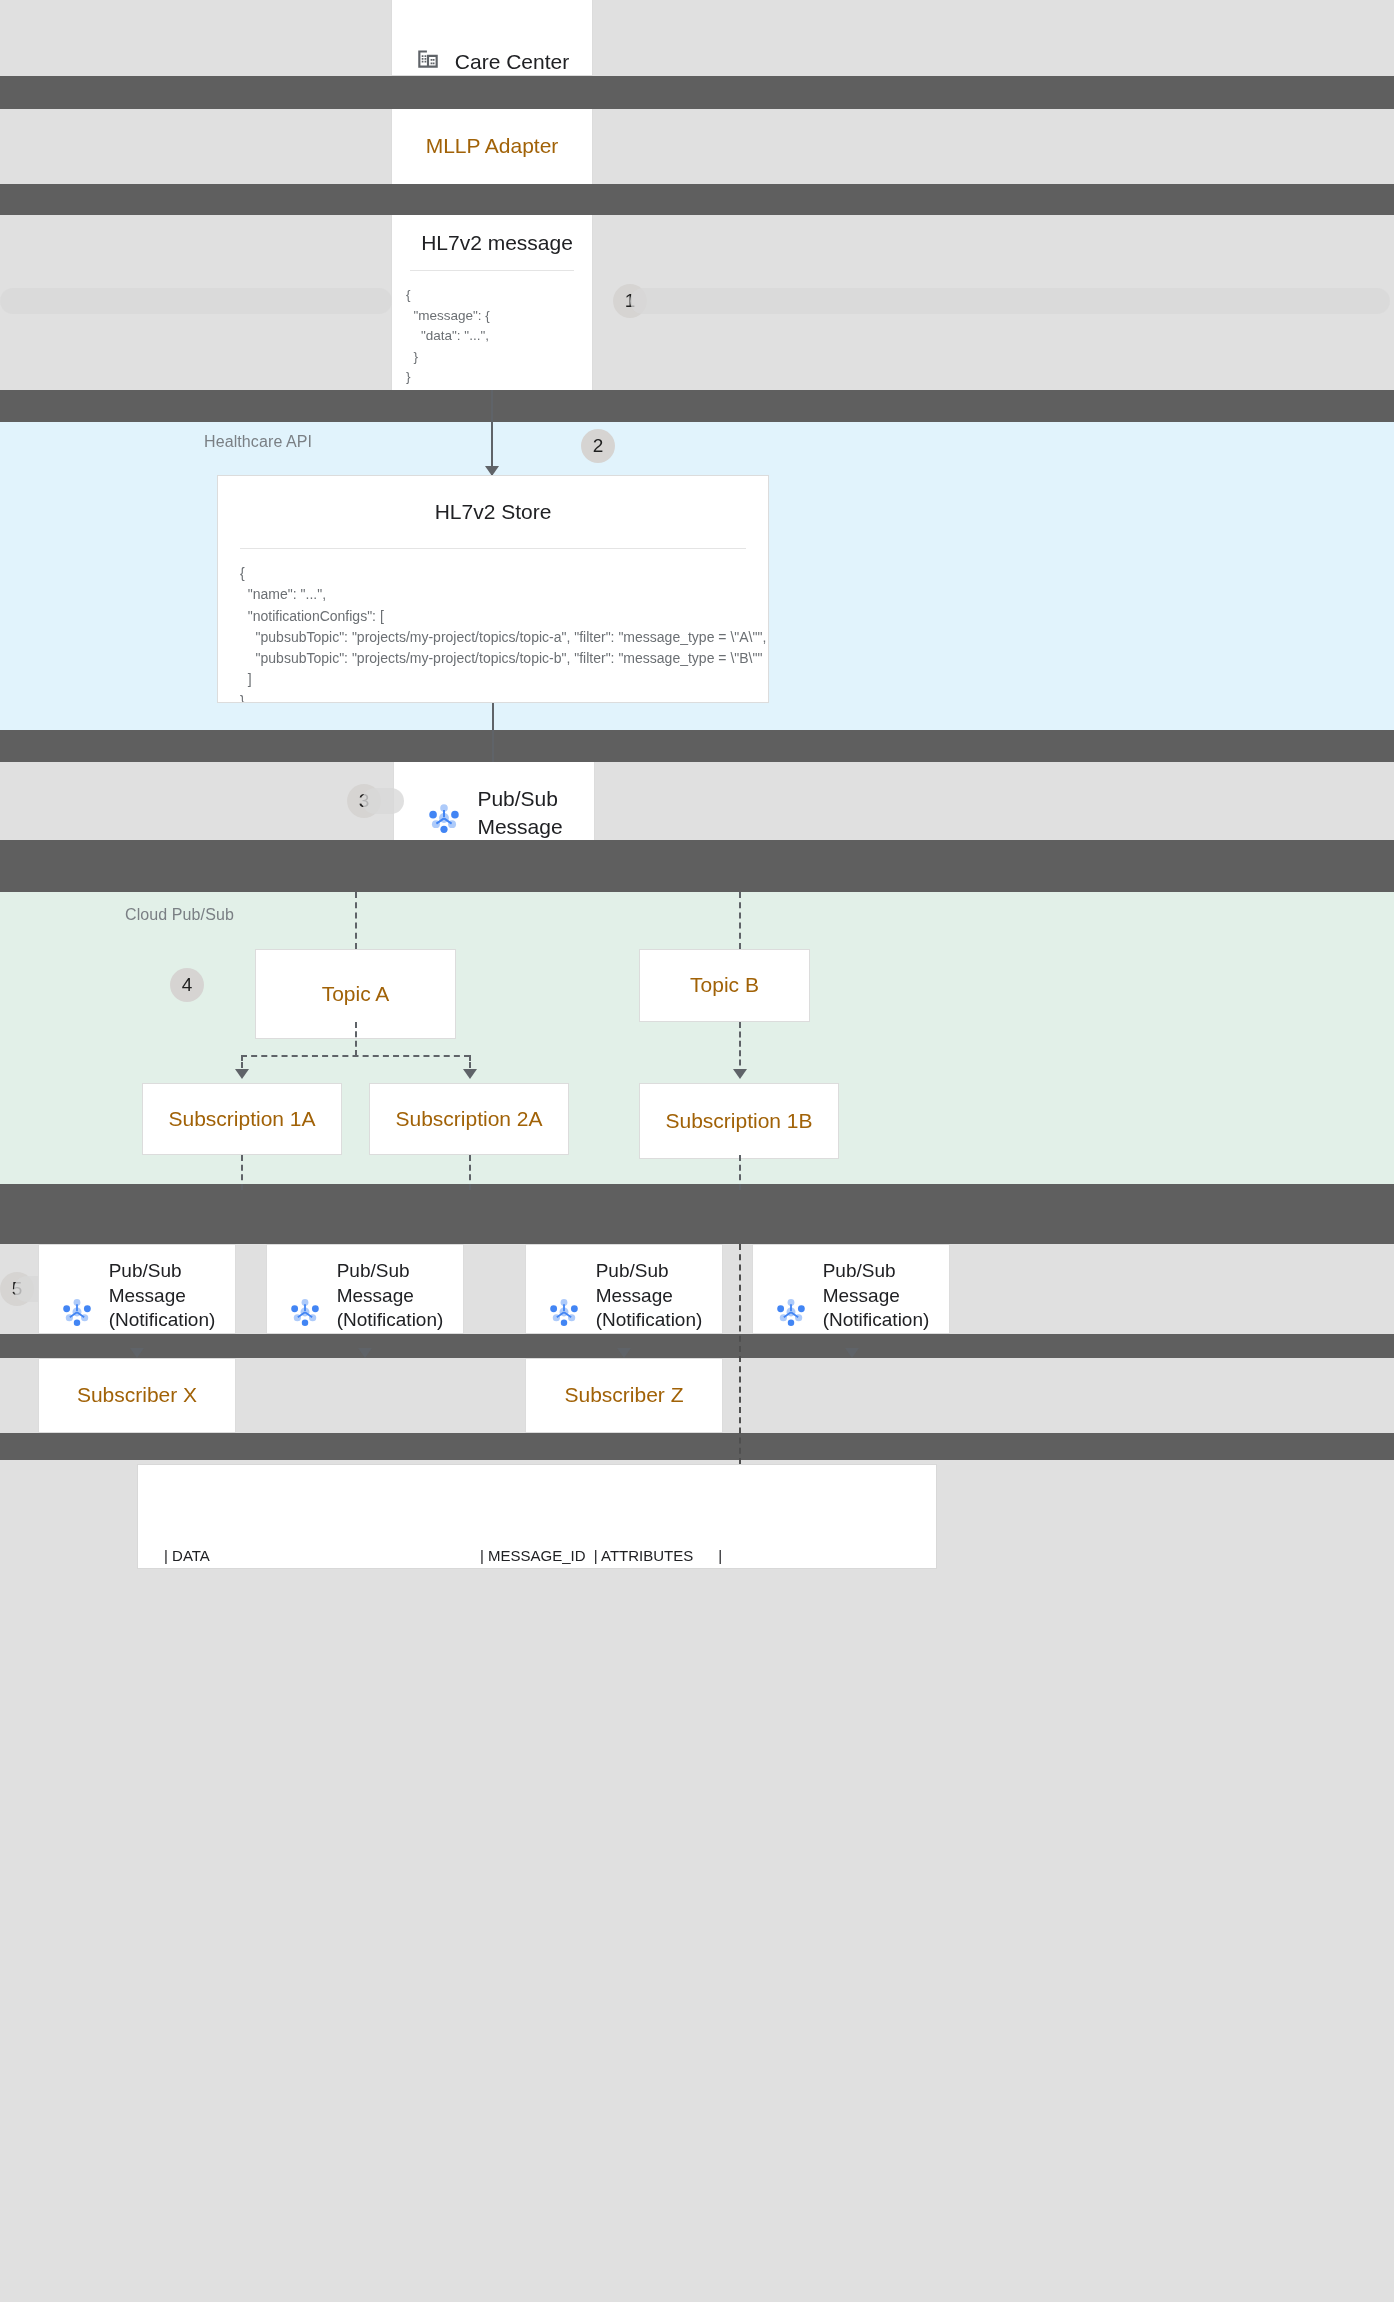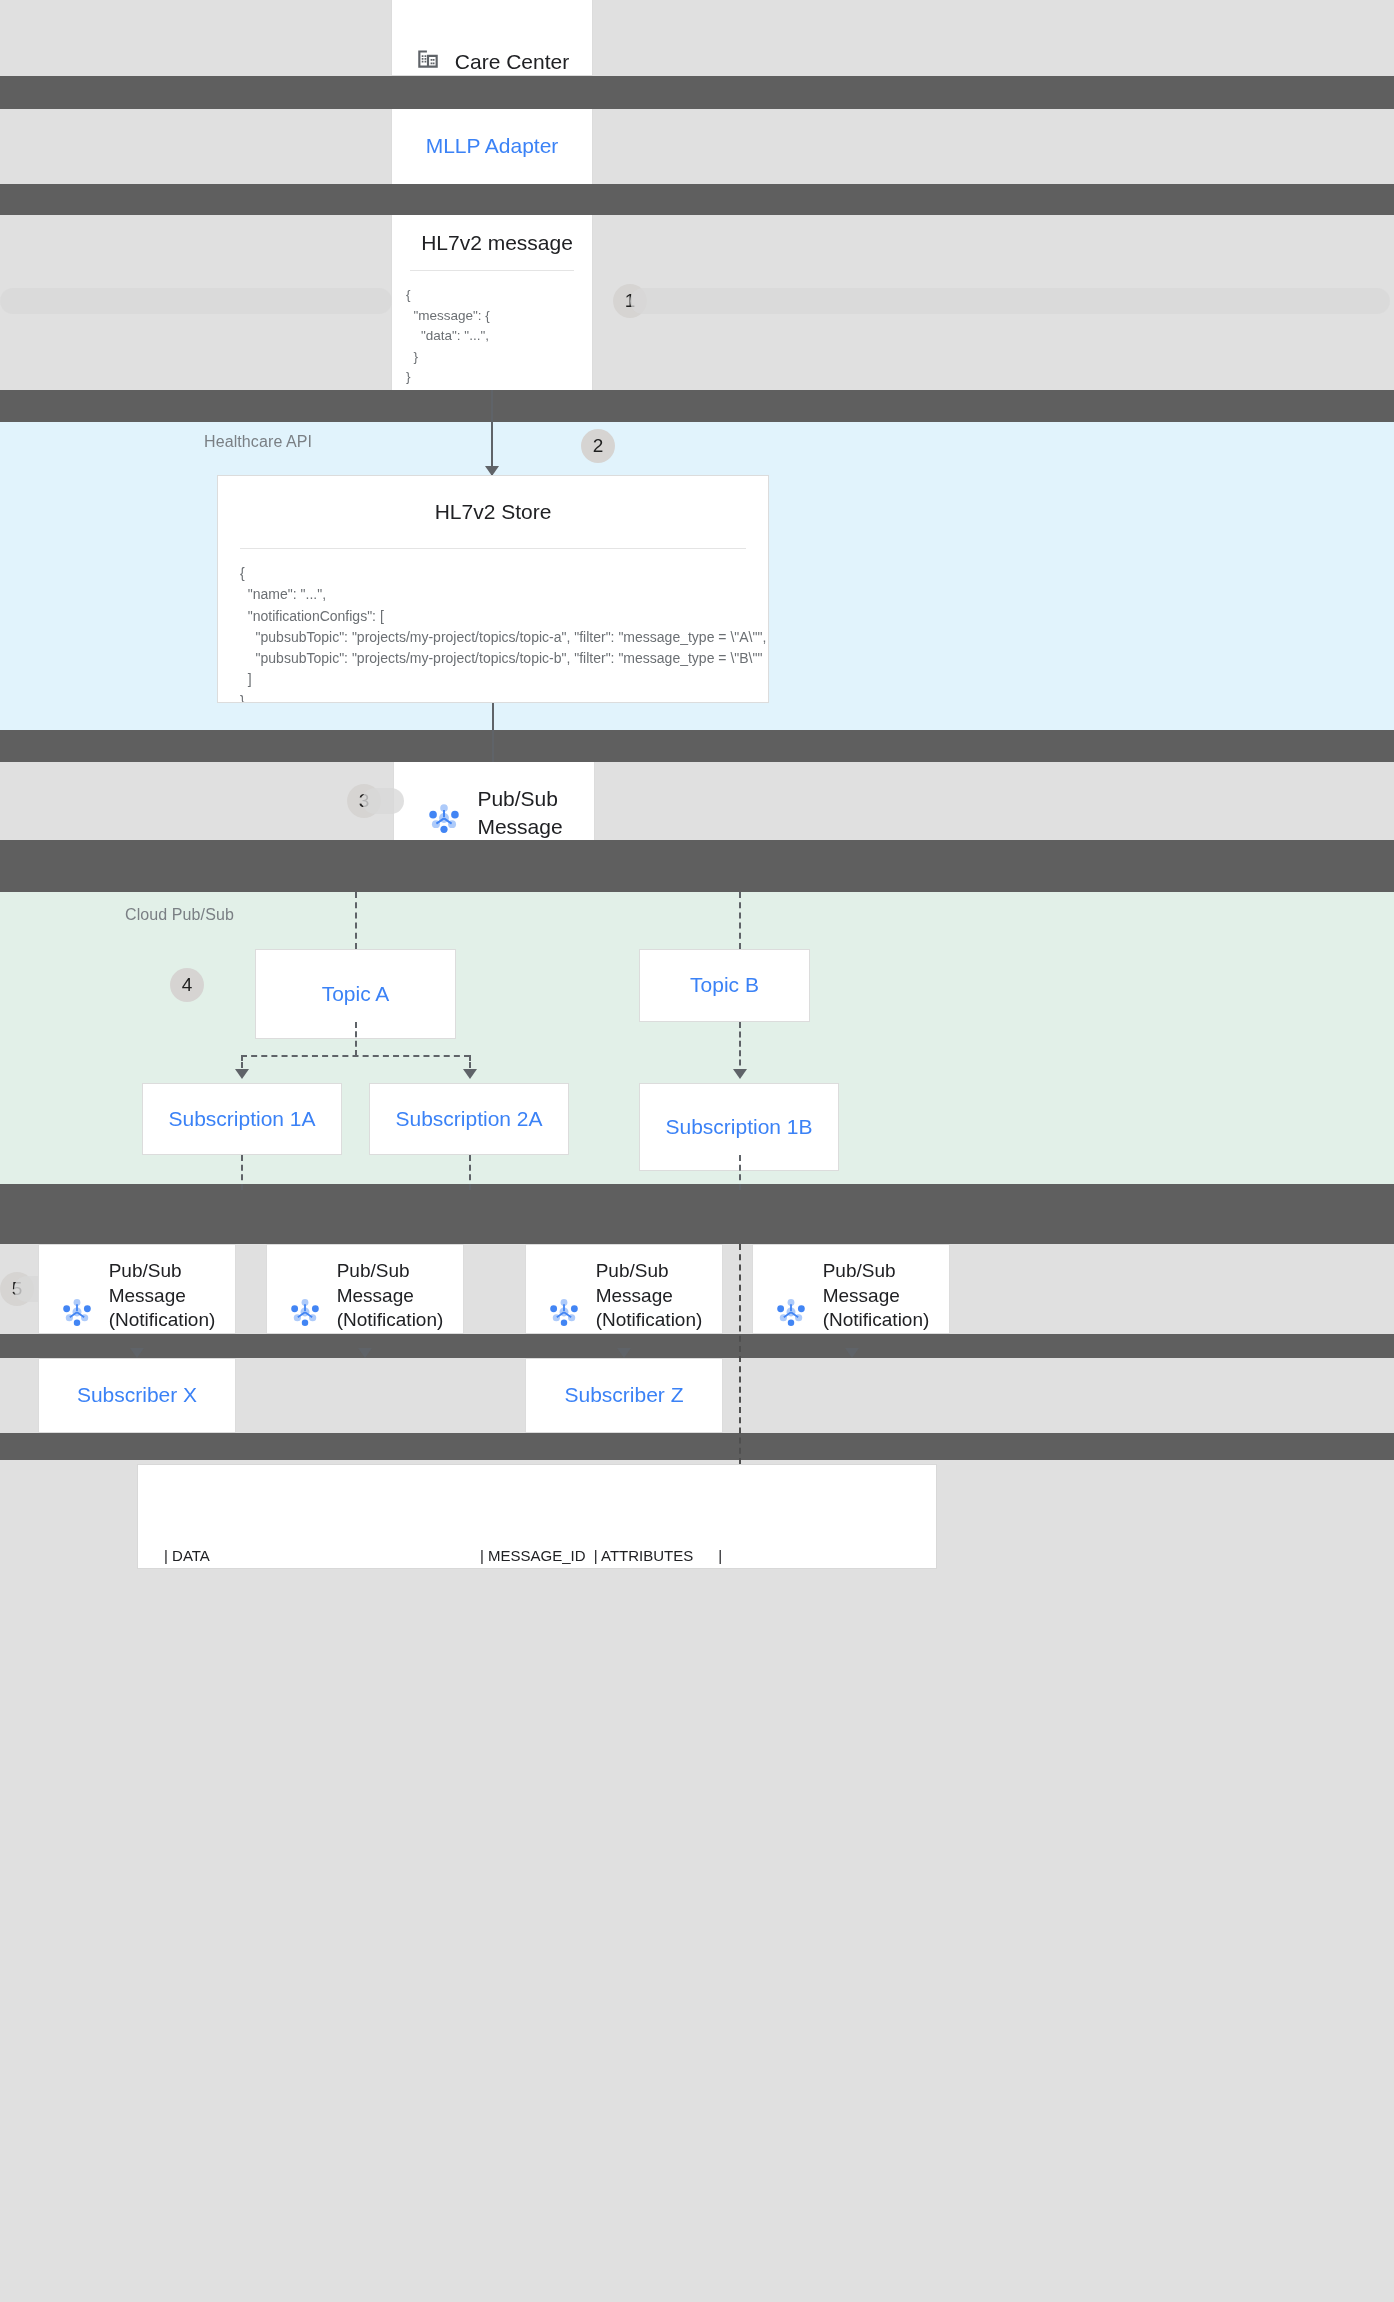--- a/index.html
+++ b/index.html
@@ -32,21 +32,21 @@
     display: flex;
     align-items: center;
     justify-content: center;
     color: #202124;
     font-size: 21px;
     line-height: 1.28;
     text-align: center;
   }
   .box-title {
     font-size: 21px;
-    color: #3b82f6;
+    color: #a16207;
   }
 
   
   .card {
     position: absolute;
     background: #ffffff;
     border: 1px solid #dcdcdc;
     display: flex;
     flex-direction: column;
     align-items: stretch;
@@ -277,21 +277,21 @@
 
   <div class="vline dashed" style="left:739px; top:1022px; height:53px;"></div>
   <div class="arrowhead" style="left:733px; top:1069px;"></div>
 
   <div class="box" style="left:142px; top:1083px; width:200px; height:72px;">
     <span class="box-title">Subscription 1A</span>
   </div>
   <div class="box" style="left:369px; top:1083px; width:200px; height:72px;">
     <span class="box-title">Subscription 2A</span>
   </div>
-  <div class="box" style="left:639px; top:1083px; width:200px; height:88px;">
+  <div class="box" style="left:639px; top:1083px; width:200px; height:76px;">
     <span class="box-title">Subscription 1B</span>
   </div>
 
   <div class="vline dashed" style="left:241px; top:1155px; height:35px;"></div>
   <div class="vline dashed" style="left:469px; top:1155px; height:35px;"></div>
   <div class="vline dashed" style="left:739px; top:1155px; height:35px;"></div>
 
   <div class="vline dashed" style="left:739px; top:1244px; height:220px; border-color:#4f4f4f;"></div>
 
   <div class="step" style="left:0px; top:1272px;">5</div>

